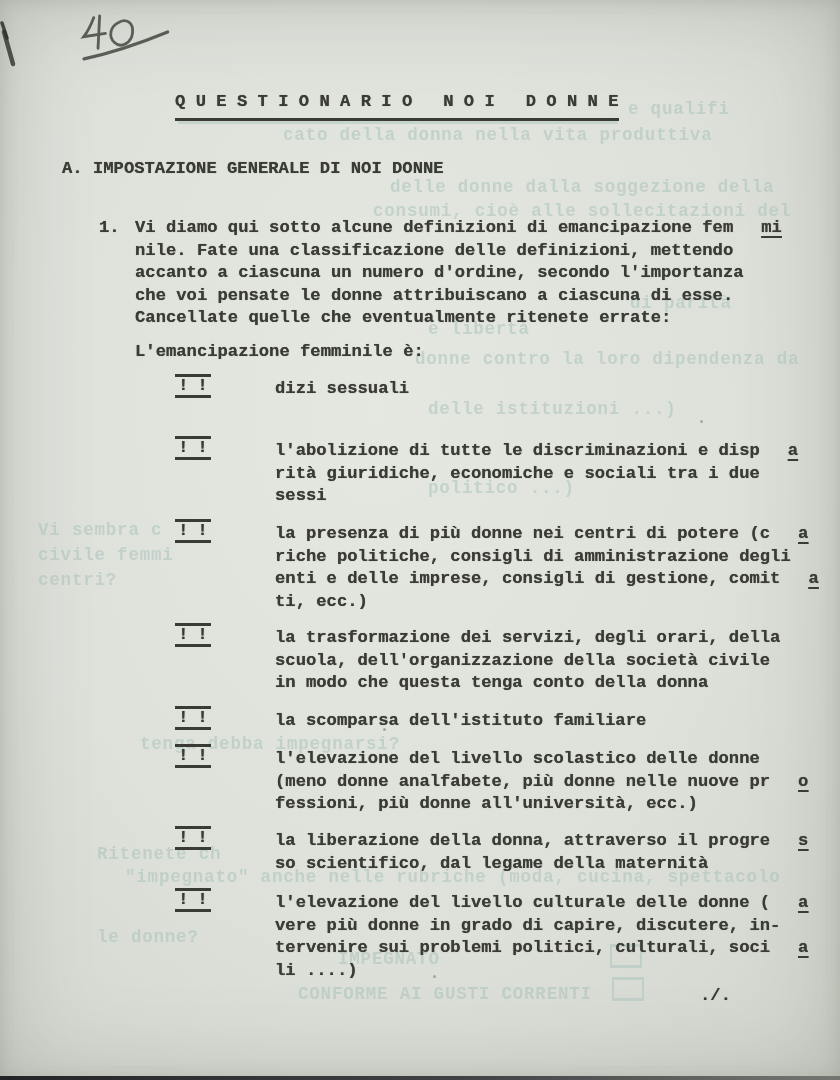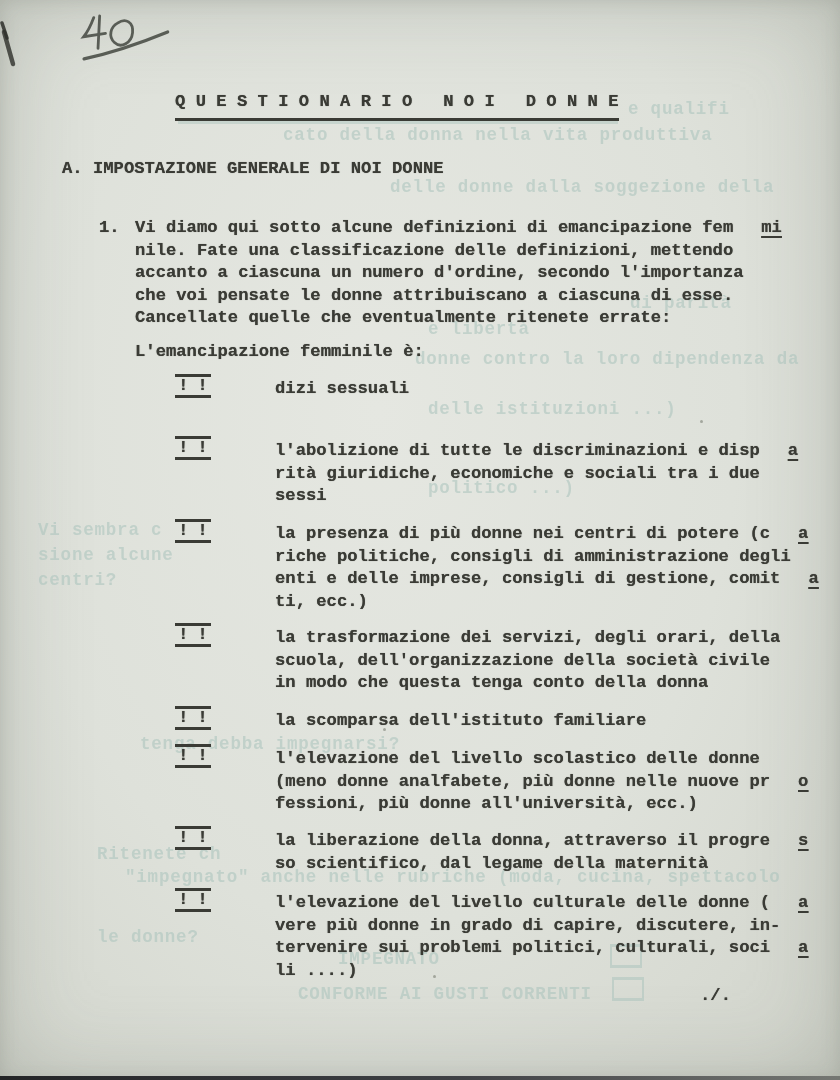--- a/index.html
+++ b/index.html
@@ -56,27 +56,28 @@
 </head>
 <body>
 
 <div class="page" style="--ink: #3a3b35; --ghost: #a9c3bc; --paper: #dee1da;">
 
   <div id="ghost-layer" class="abs" style="left:0;top:0;width:100%;height:100%;">
       <div class="ghost-bar" style="width: 440px; left: 178px; top: 121px;"></div>
       <span class="ghost" style="left: 628px; top: 98px;">e qualifi</span>
       <span class="ghost" style="left: 283px; top: 124px;">cato della donna nella vita produttiva</span>
       <span class="ghost" style="left: 390px; top: 176px;">delle donne dalla soggezione della</span>
+      <span class="ghost" style="left: 373px; top: 200px;">consumi, cioè alle sollecitazioni del</span>
       <span class="ghost" style="left: 630px; top: 292px;">di parità</span>
       <span class="ghost" style="left: 428px; top: 318px;">e libertà</span>
       <span class="ghost" style="left: 415px; top: 348px;">donne contro la loro dipendenza da</span>
       <span class="ghost" style="left: 428px; top: 398px;">delle istituzioni ...)</span>
       <span class="ghost" style="left: 428px; top: 477px;">politico ...)</span>
       <span class="ghost" style="left: 38px; top: 519px;">Vi sembra c</span>
-      <span class="ghost" style="left: 38px; top: 544px;">sione alcune</span>
+      <span class="ghost" style="left: 38px; top: 544px;">civile femmi</span>
       <span class="ghost" style="left: 38px; top: 569px;">centri?</span>
       <span class="ghost" style="left: 140px; top: 733px;">tenga debba impegnarsi?</span>
       <span class="ghost" style="left: 97px; top: 843px;">Ritenete ch</span>
       <span class="ghost" style="left: 125px; top: 866px;">"impegnato" anche nelle rubriche (moda, cucina, spettacolo</span>
       <span class="ghost" style="left: 97px; top: 926px;">le donne?</span>
       <span class="ghost" style="left: 330px; top: 948px; margin-left: 8px;">IMPEGNATO</span>
       <div class="ghost-box" style="left: 610px; top: 944px;"></div>
       <span class="ghost" style="left: 298px; top: 983px;">CONFORME AI GUSTI CORRENTI</span>
       <div class="ghost-box" style="left: 612px; top: 977px;"></div>
     </div>

